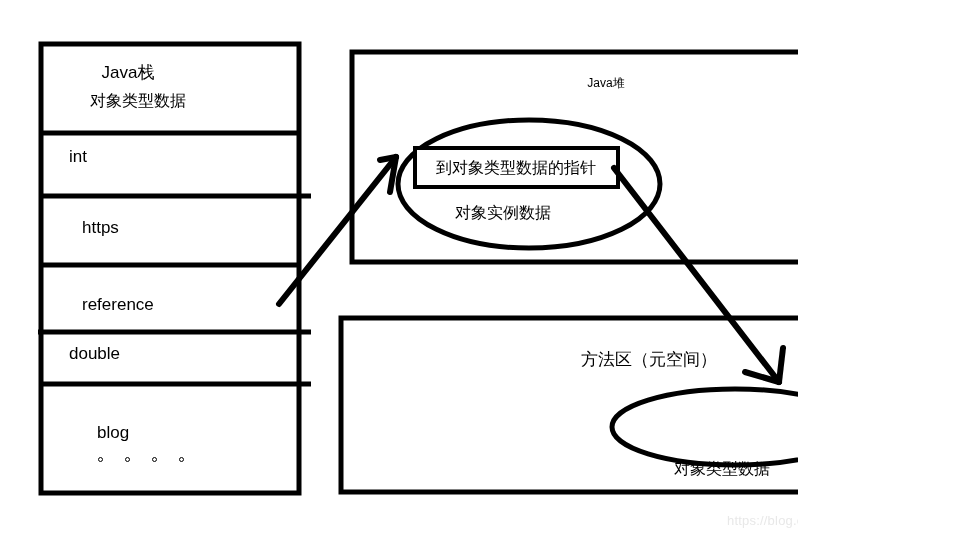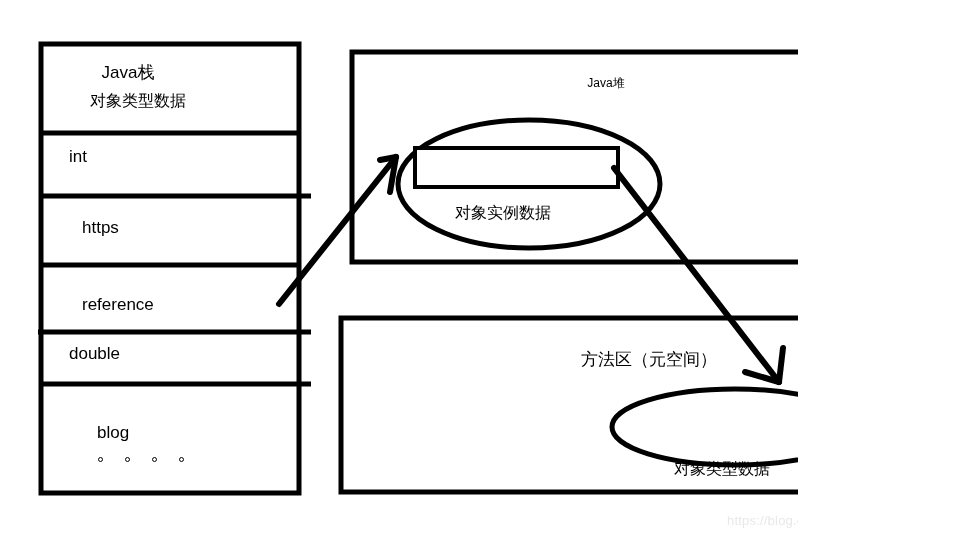--- a/index.html
+++ b/index.html
@@ -110,20 +110,21 @@
   <div class="txt t-slot" style="left:97px; top:424px;">blog</div>
 
   <div class="dots-row" style="left:98px; top:457px;">
     <span class="dot"></span>
     <span class="dot"></span>
     <span class="dot"></span>
     <span class="dot"></span>
   </div>
 
   <div class="txt txt-c t-heap-title" style="left:606px; top:83px;">Java堆</div>
+  <div class="txt txt-c t-ptr" style="left:516px; top:168px;">到对象类型数据的指针</div>
   <div class="txt txt-c t-inst" style="left:503px; top:213px;">对象实例数据</div>
 
   <div class="txt txt-c t-area-title" style="left:649px; top:359px;">方法区（元空间）</div>
   <div class="txt txt-c t-objtype" style="left:722px; top:421px;margin-top:48px;">对象类型数据</div>
 
   <div class="watermark" style="left:727px; top:513px;">https://blog.csdn.net/qq_40641206</div>
 
 </div>
 
 </body></html>

